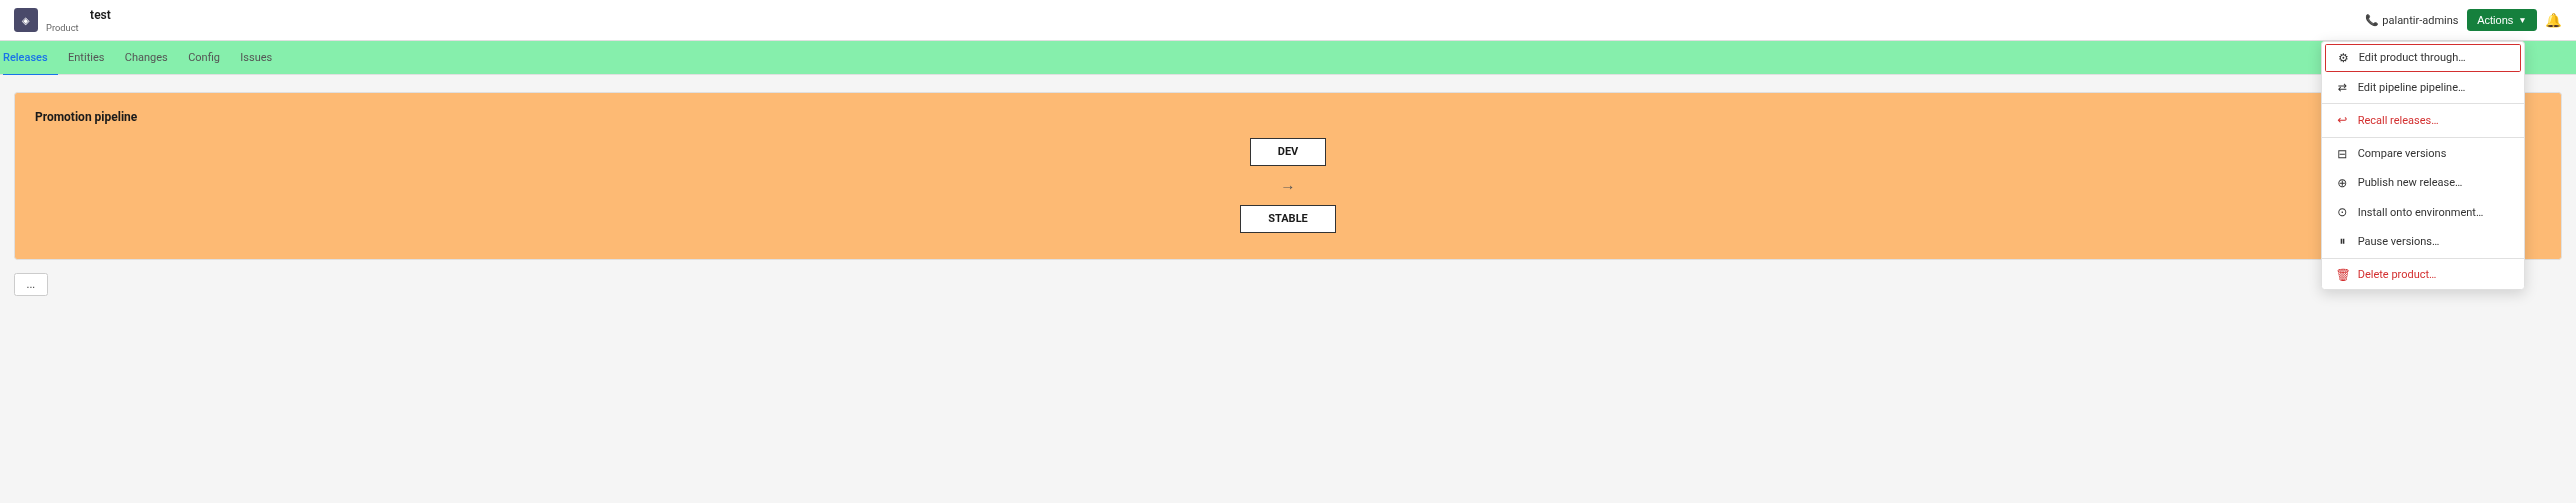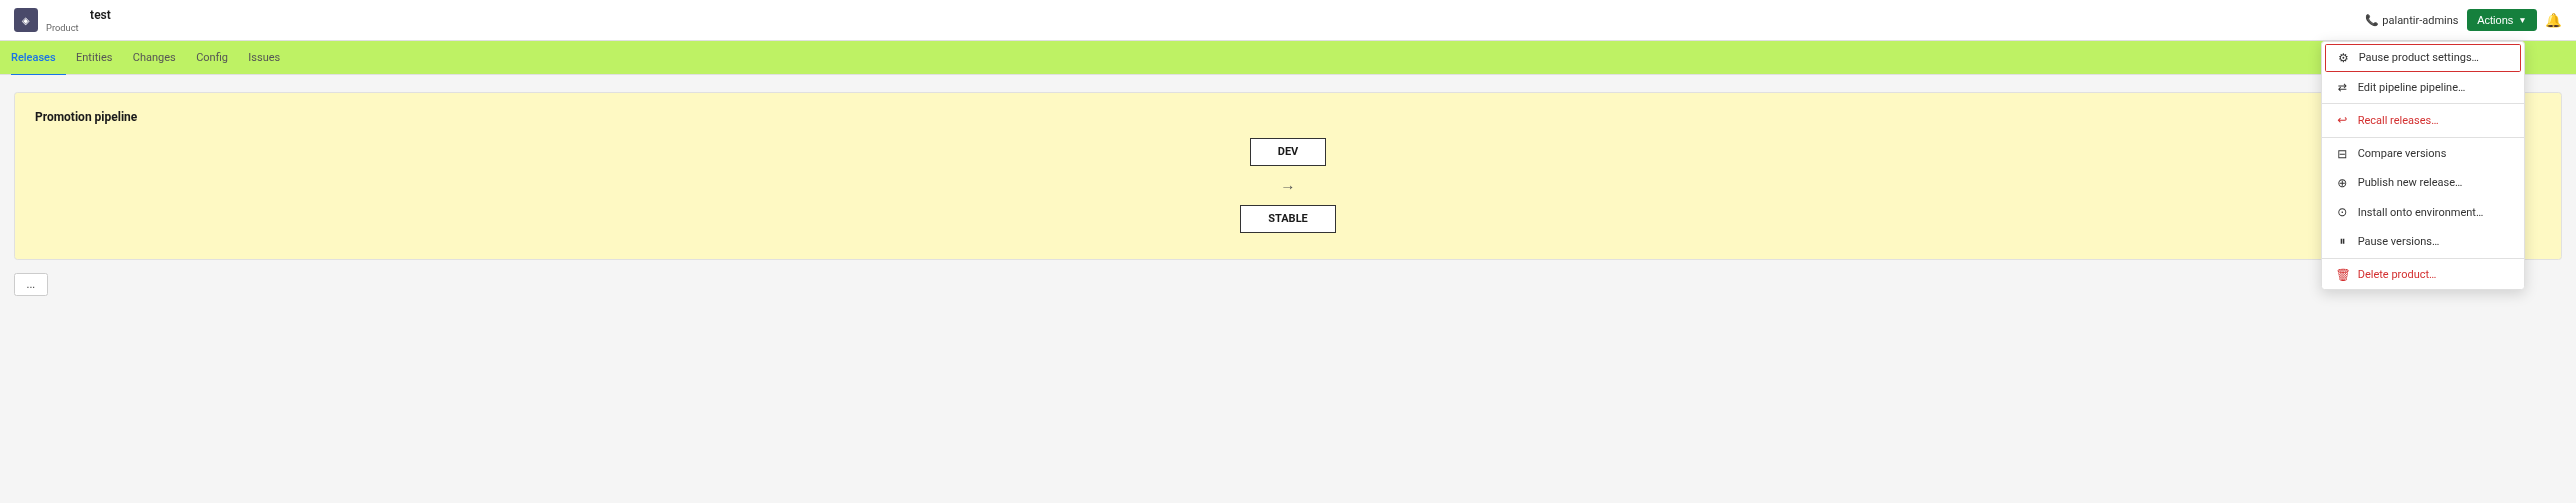--- a/index.html
+++ b/index.html
@@ -63,23 +63,23 @@
       font-size: 8.5px;
     }
     .bell-icon {
       font-size: 13.6px;
       color: #555;
       cursor: pointer;
     }
 
     
     .nav-tabs {
-      background: #bef264;
+      background: #86efac;
       border-bottom: 0.8px solid #e0e0e0;
-      padding: 0 11px;
+      padding: 0 3px;
       display: flex;
       align-items: center;
       height: 34px;
       position: relative;
     }
     .nav-tab {
       padding: 0 10.2px;
       height: 34px;
       display: flex;
       align-items: center;
@@ -96,21 +96,21 @@
     }
     .nav-tab:first-child { padding-left: 0; }
 
     
     .main {
       padding: 17px 13.6px;
     }
 
     
     .card {
-      background: #fef9c3;
+      background: #fdba74;
       border: 0.8px solid #e0e0e0;
       border-radius: 3.4px;
       padding: 17px 20.4px;
       margin-bottom: 13.6px;
     }
     .card-title {
       font-weight: 700;
       font-size: 12px;
       margin-bottom: 5.1px;
     }
@@ -245,21 +245,21 @@
   </div>
   <button class="small-btn">
     <span>...</span>
   </button>
 </div>
 
 <div class="dropdown-menu">
 
   <div class="dropdown-item highlighted">
     <span class="item-icon">⚙</span>
-    <span>Pause product settings…</span>
+    <span>Edit product through…</span>
   </div>
 
   <div class="dropdown-item">
     <span class="item-icon" style="font-size:11px;">⇄</span>
     <span>Edit pipeline pipeline…</span>
   </div>
   <div class="dropdown-divider"></div>
 
   <div class="dropdown-item red">
     <span class="item-icon red">↩</span>

